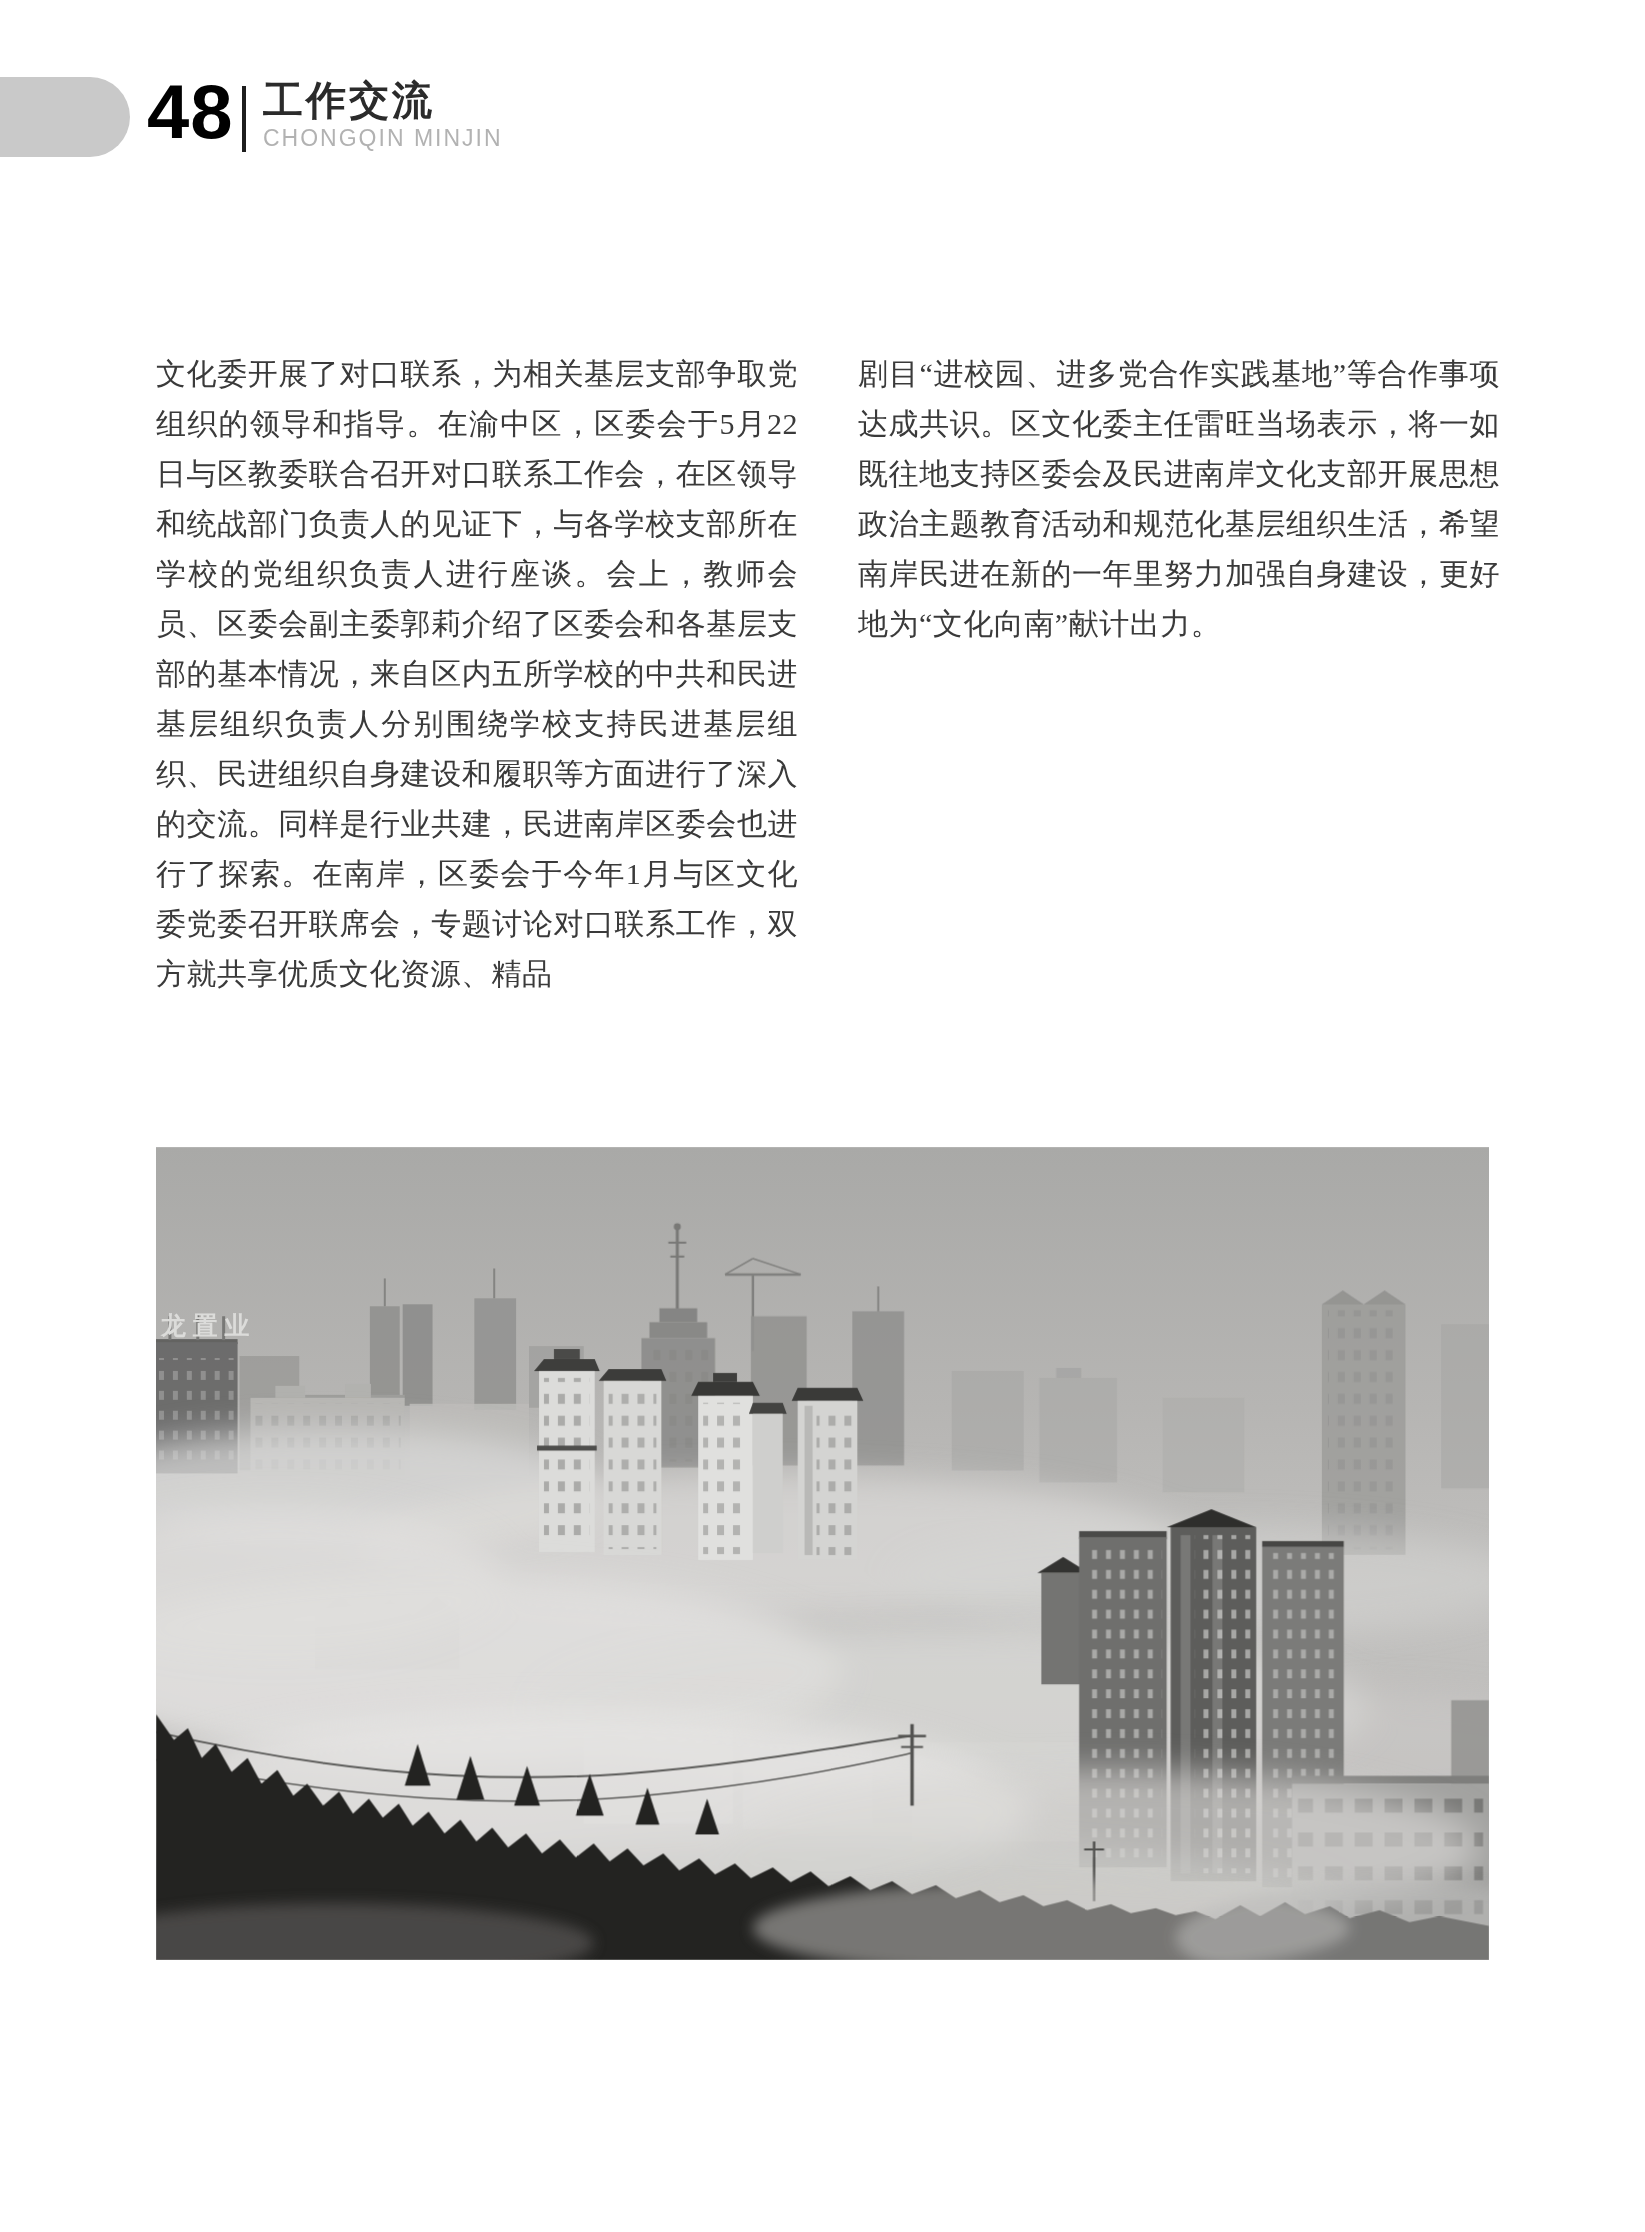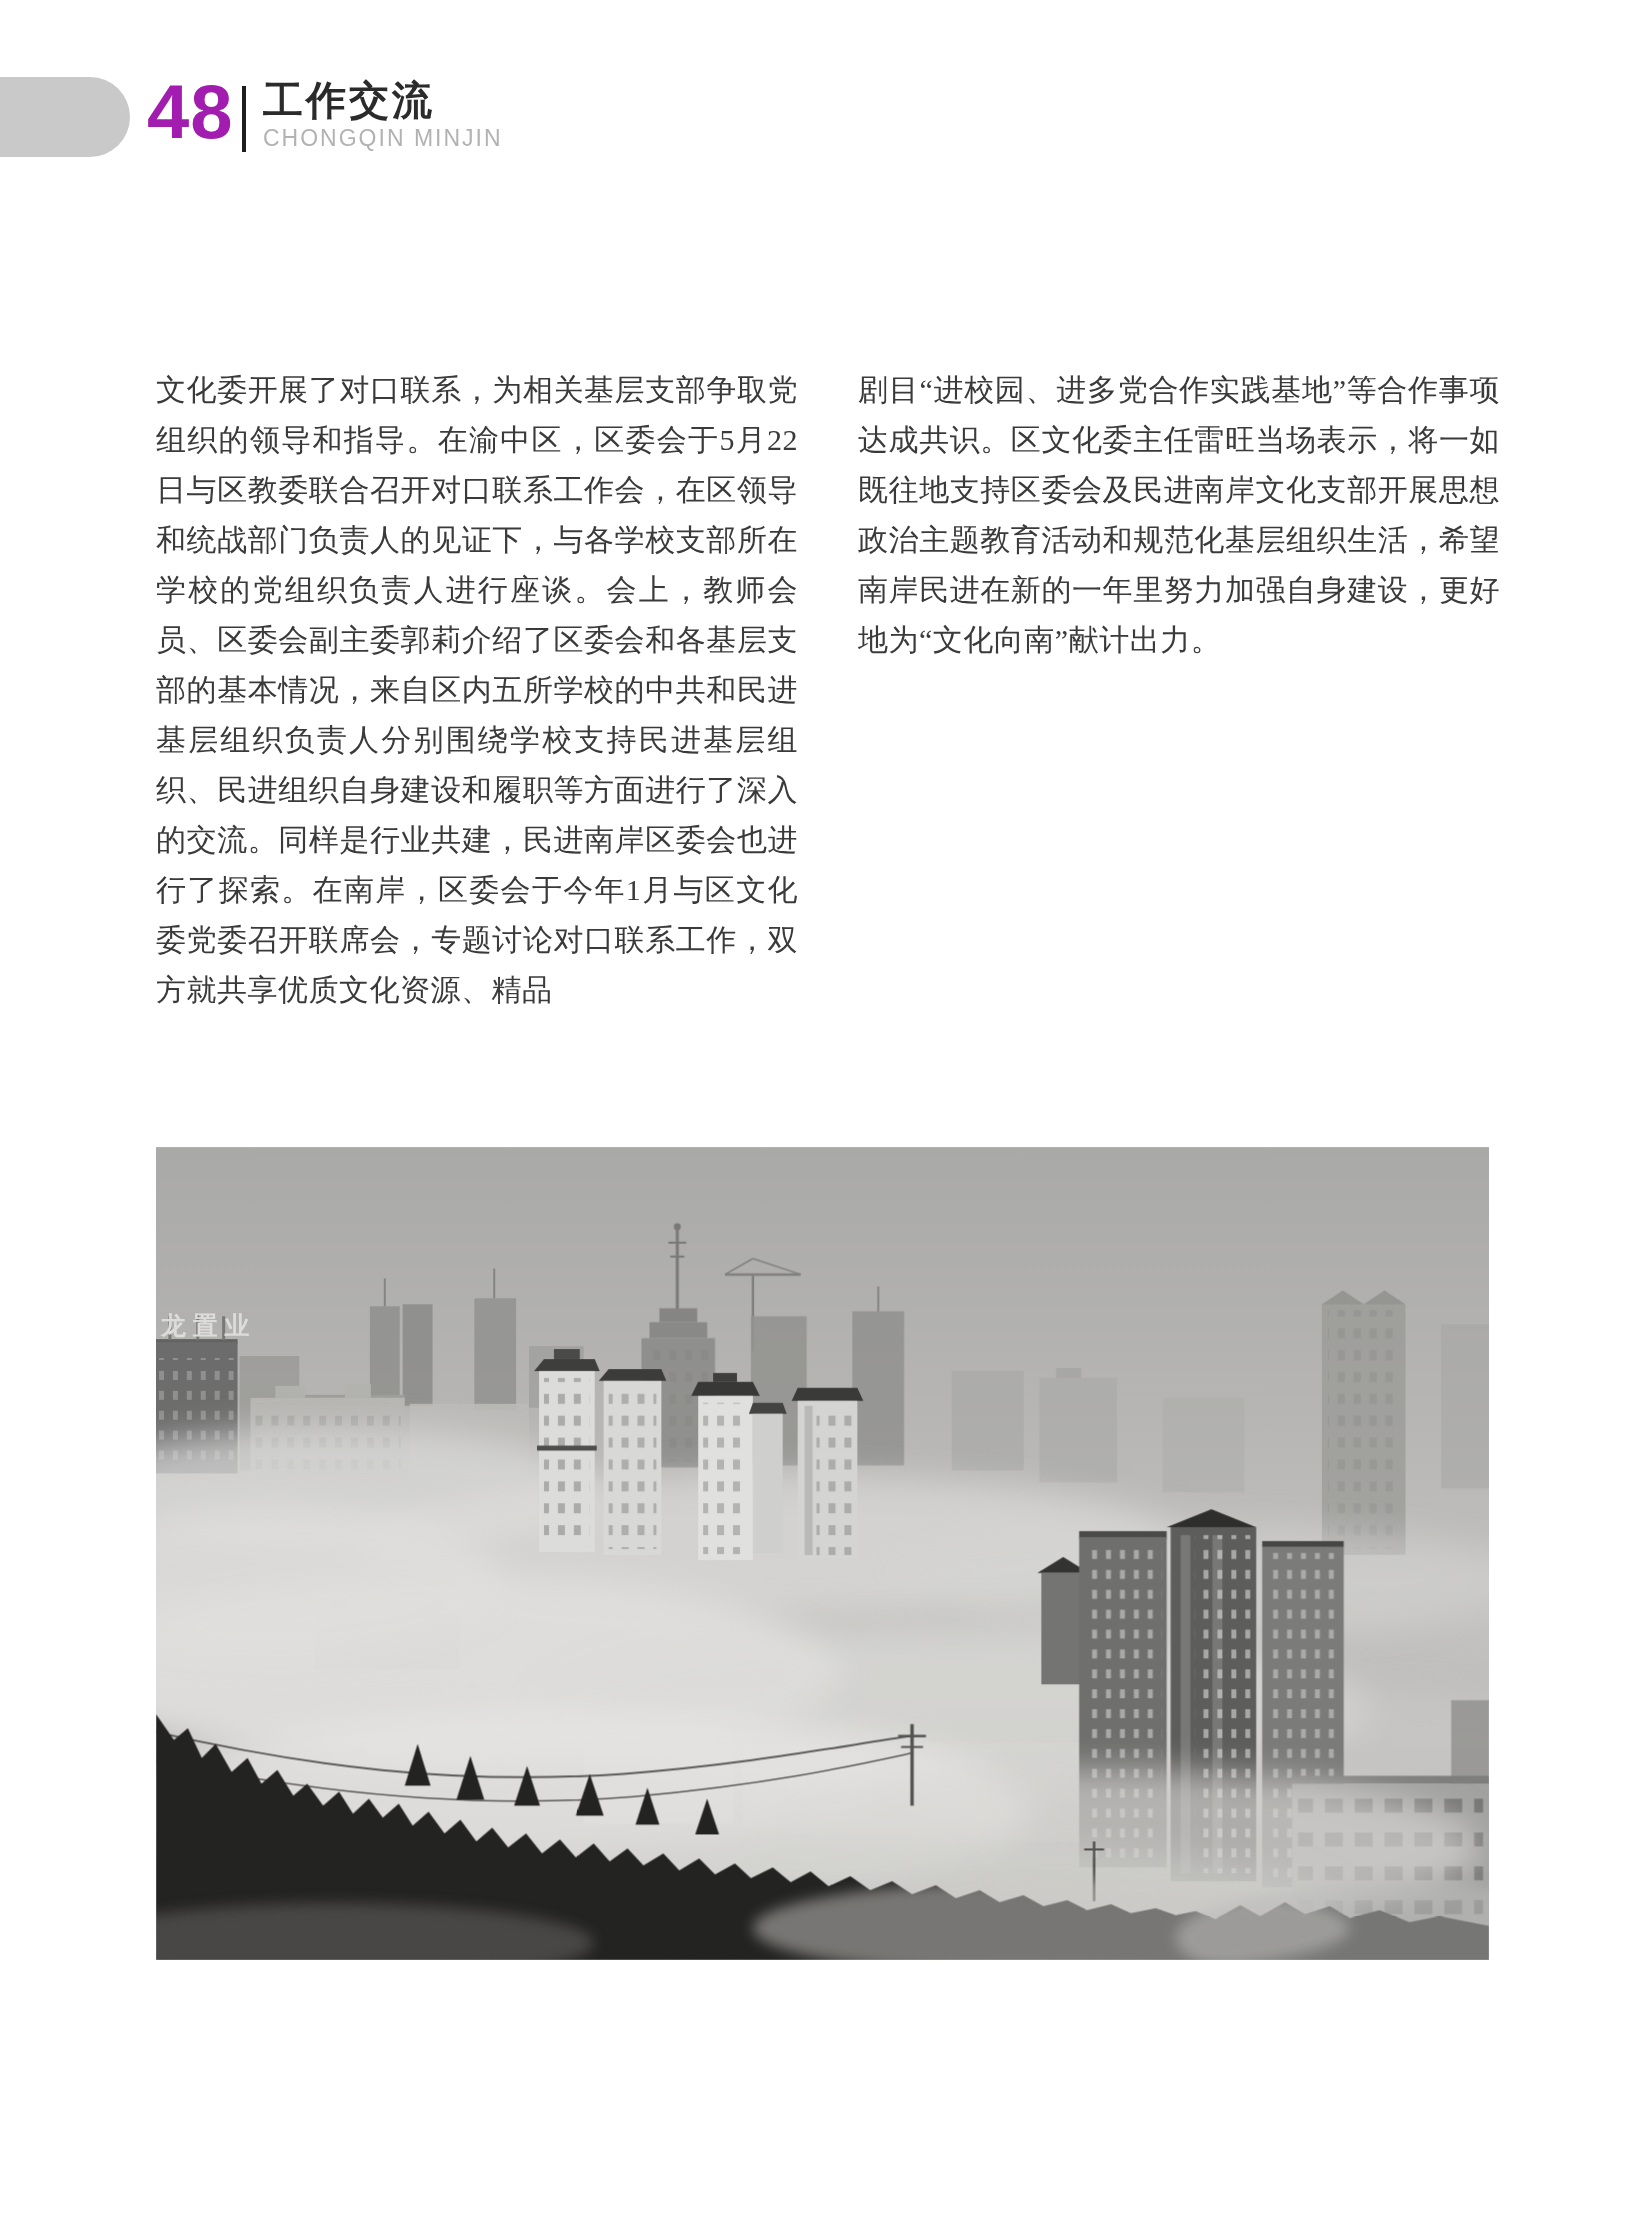--- a/index.html
+++ b/index.html
@@ -1,29 +1,29 @@
 <!DOCTYPE html>
 <html lang="zh"><head>
 <meta charset="utf-8">
 <style>
   html,body{margin:0;padding:0;background:#ffffff;}
   .page{position:relative;width:1646px;height:2233px;background:#ffffff;overflow:hidden;
         font-family:"Liberation Sans",sans-serif;}
   
   .corner-bar{position:absolute;left:0;top:77px;width:130px;height:80px;background:#c9c9c9;
               border-radius:0 40px 40px 0;}
-  .page-number{position:absolute;left:147px;top:74px;font-size:76px;font-weight:600;color:#a21caf;
+  .page-number{position:absolute;left:147px;top:74px;font-size:76px;font-weight:600;color:#000000;
                letter-spacing:1px;line-height:1;}
   .header-divider{position:absolute;left:242px;top:86px;width:4px;height:66px;background:#1d1d1d;}
   .section-title{position:absolute;left:263px;top:80px;font-size:40px;font-weight:700;color:#2b2b2b;
                  letter-spacing:3px;line-height:1;text-align:right;}
   .section-subtitle{position:absolute;left:263px;top:125px;font-size:23px;font-weight:400;color:#b2b2b2;
                     letter-spacing:2px;line-height:1.2;}
   
-  .col{position:absolute;top:365px;width:642px;font-family:"Liberation Serif","DejaVu Serif",serif;
+  .col{position:absolute;top:349px;width:642px;font-family:"Liberation Serif","DejaVu Serif",serif;
        font-size:30px;line-height:50px;color:#3a3a3a;text-align:justify;text-align-last:left;
        letter-spacing:0.5px;}
   .col p{margin:0;}
   .col p.indent{text-indent:2em;}
   .col-left{left:156px;}
   .col-right{left:858px;}
   
   .photo{position:absolute;left:156px;top:1147px;width:1333px;height:831px;overflow:hidden;}
   .photo svg{display:block;}
   .caption{position:absolute;left:156px;top:1974px;width:1333px;text-align:right;

